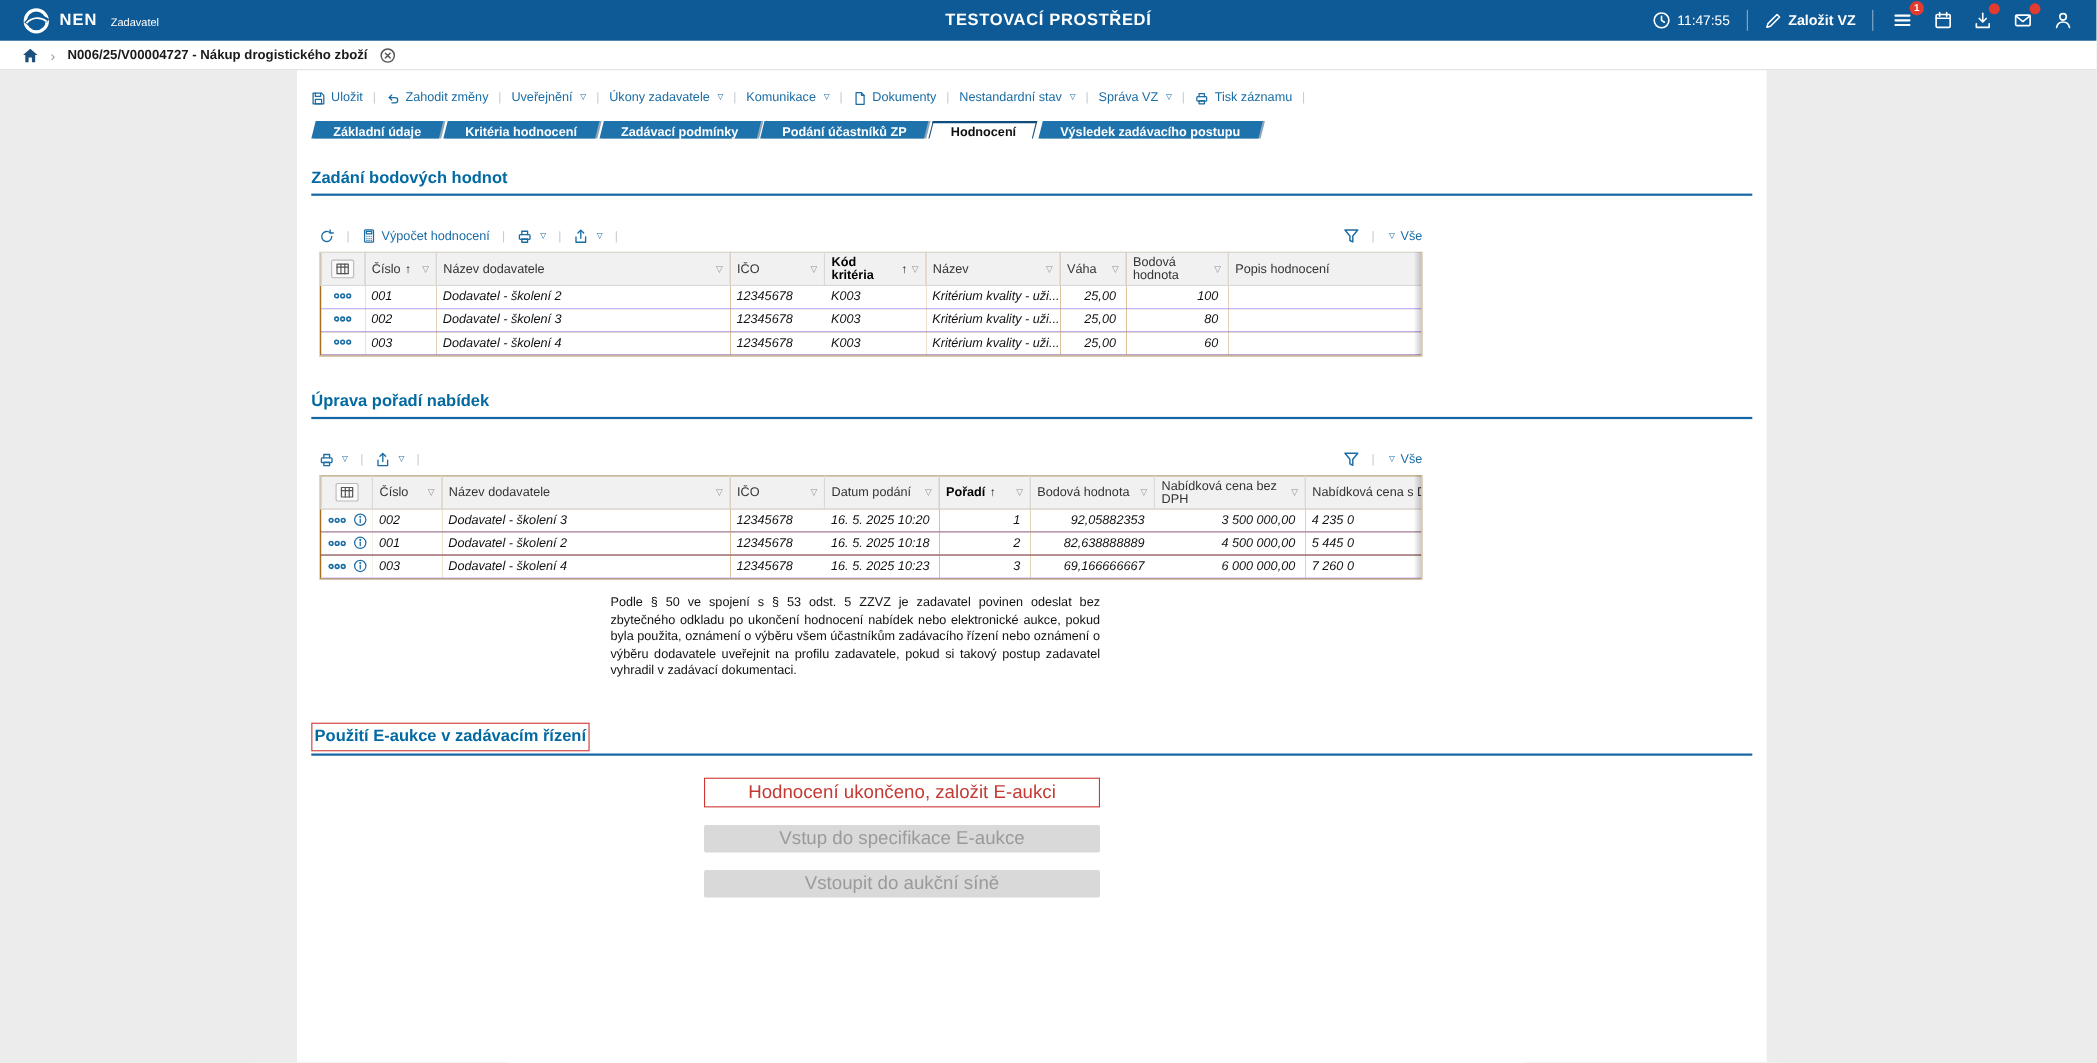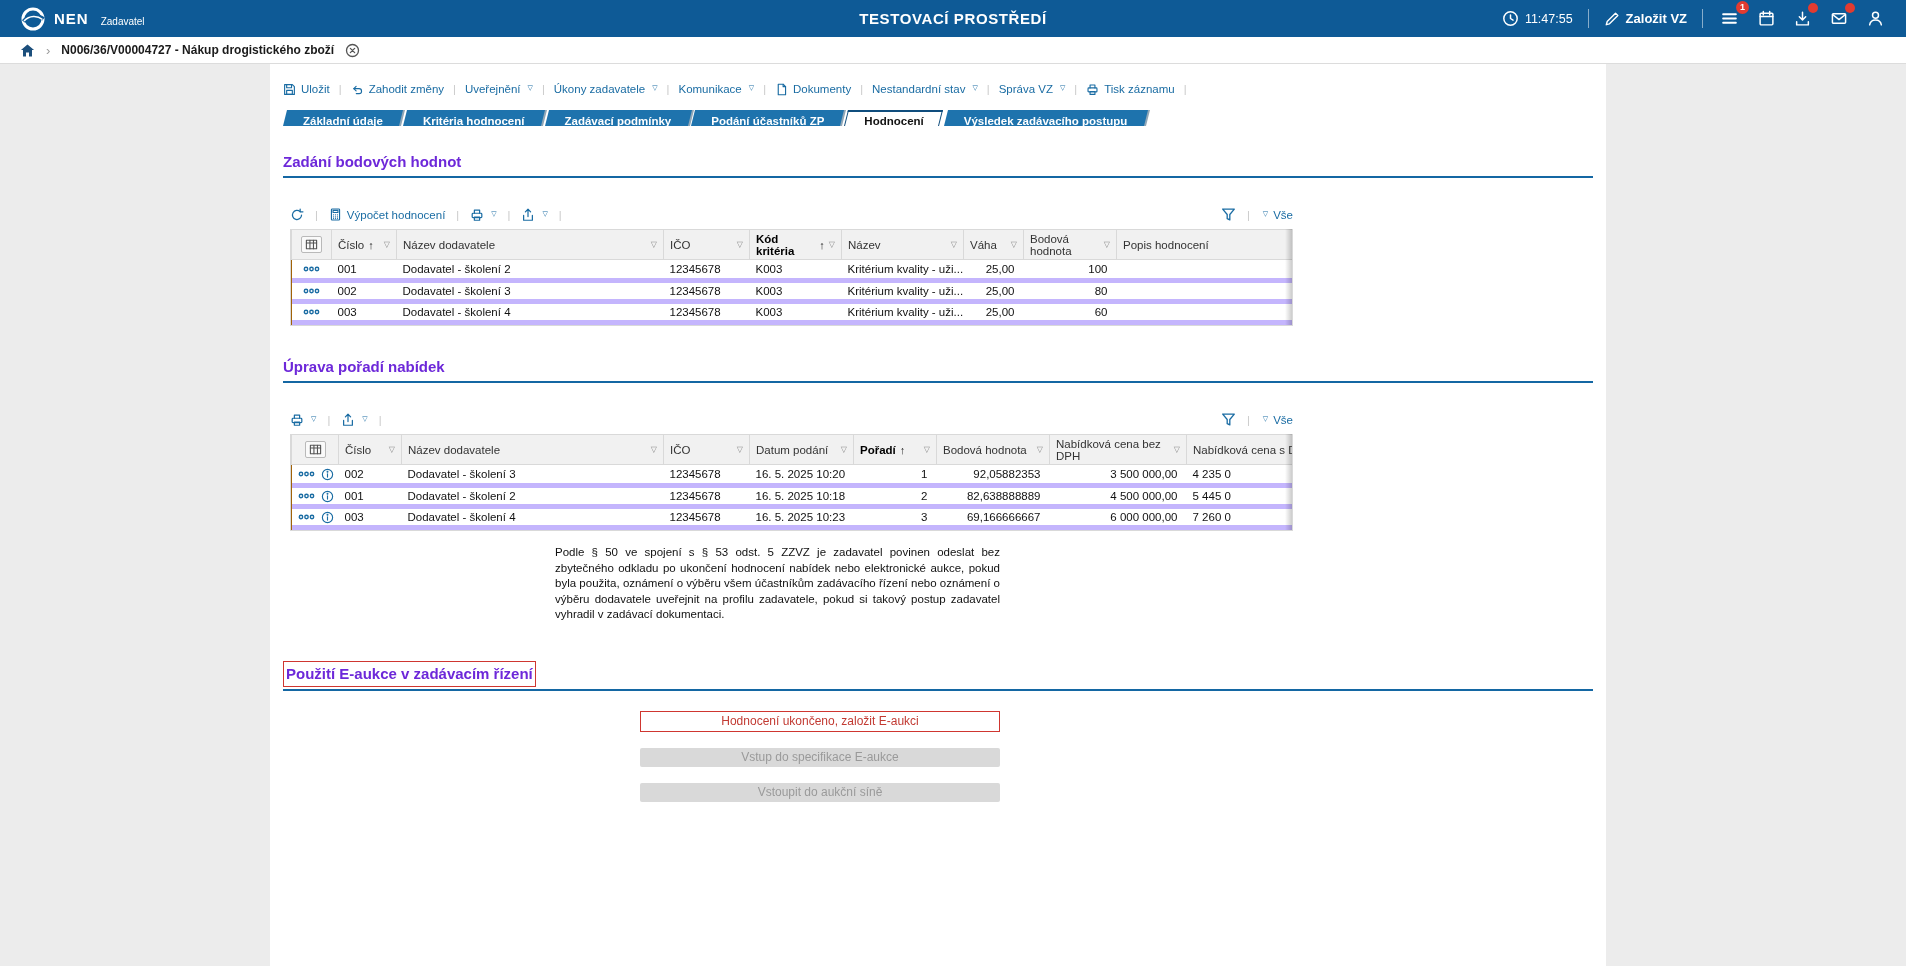--- a/index.html
+++ b/index.html
@@ -63,21 +63,21 @@
   
   .tabs { display:flex; margin-top:10px; padding-left:15px; height:23px; }
   .tab { position:relative; height:16px; line-height:23px; padding:0 18px; margin-right:4px; color:#fff; font-size:11.5px; font-weight:bold; cursor:pointer; }
   .tab-bg { position:absolute; inset:0; background:#1e73ad; transform:skewX(-14deg); box-shadow:2px 0 0 rgba(10,60,95,.45); }
   .tab-label { position:relative; z-index:1; }
   .tab.active { color:#111; z-index:2; }
   .tab.active .tab-bg { background:#fff; border:1px solid #0f4d7d; border-bottom:none; border-top-width:2px; box-shadow:none; }
 
   
   .sec-head { margin:20px 13px 0; border-bottom:2px solid #1467a3; }
-  .sec-head h2 { margin:0 0 6px; font-size:15px; color:#6d28d9; }
+  .sec-head h2 { margin:0 0 6px; font-size:15px; color:#0369a1; }
   .sec-head.mt36 { margin-top:32px; }
   .sec-head.mt38 { margin-top:38px; }
   .red-box { display:inline-block; border:1px solid #cf3630; padding:3px 2px 4px; margin-bottom:2px !important; }
 
   
   .tblblock { margin:27px 13px 0 20px; }
   .ttb { display:flex; align-items:center; gap:6px; width:1003px; padding:2px 0 7px; color:#1a6ca3; font-size:11.5px; }
   .ttb .csep { margin:0 5px; }
   .ttb-right { margin-left:auto; display:flex; align-items:center; gap:6px; }
   .ttb a { display:inline-flex; align-items:center; gap:5px; }
@@ -89,33 +89,33 @@
   .tbl th {
     background:#f1f1f1; border:1px solid #d9d9d9; font-weight:normal; font-size:11.5px; color:#333;
     height:30px; padding:2px 6px; vertical-align:middle; text-align:left;
   }
   .tbl th.b .thl { font-weight:bold; color:#000; }
   .thf { display:flex; align-items:center; gap:4px; }
   .thl { line-height:12px; white-space:normal; }
   .sort { font-size:11px; color:#222; font-weight:bold; }
   .fun { margin-left:auto; color:#8f8f8f; font-size:8px; }
   .tbl td {
-    border-bottom:5px solid #c4b5fd; font-size:11.5px; color:#111;
-    height:21px; padding:1px 6px; white-space:nowrap; overflow:hidden; background:#fff;
+    border-bottom:1px solid #c4b5fd; font-size:11.5px; color:#111;
+    height:21px; padding:1px 6px; white-space:nowrap; overflow:hidden; background:#fff;font-style:italic;
   }
   .tbl td.num { text-align:right; padding-right:9px; }
   .selbtn { display:inline-flex; border:1px solid #b9b9b9; background:#fafafa; border-radius:2px; padding:2px 3px; color:#555; }
   .rowicons { display:inline-flex; align-items:center; gap:6px; color:#1a6ca3; }
 
   
   .note { width:445px; margin:14px 0 0 265px; font-size:11.5px; line-height:15.5px; color:#111; text-align:justify; }
 
   
   .btns { display:flex; flex-direction:column; gap:16px; width:360px; margin:20px 0 0 370px; }
-  .btns button { font-family:"Liberation Sans", sans-serif; font-size:12px; padding:2px 0 3px; cursor:pointer; }
+  .btns button { font-family:"Liberation Sans", sans-serif; font-size:17px; padding:2px 0 3px; cursor:pointer; }
   .btn-red { background:#fff; border:1px solid #cf3630; color:#c23a32; }
   .btn-gray { background:#d9d9d9; border:none; border-radius:2px; color:#9a9a9a; }
 </style>
 </head>
 <body>
 
 <div class="topbar">
   <div class="brand">
     <svg width="26" height="26" viewBox="0 0 26 26">
       <circle cx="13" cy="13" r="10" stroke="#ffffff" stroke-width="3" fill="none"></circle>
@@ -178,21 +178,21 @@
   </div>
 </div>
 
 <div class="breadcrumb">
   <a>
     <svg class="icf" width="15" height="15" viewBox="0 0 16 16">
         <path d="M8 1.5l7 6h-2.2v7H9.6V10H6.4v4.5H3.2v-7H1z"></path>
       </svg>
   </a>
   <span class="bc-chev">›</span>
-  <span class="bc-text">N006/36/V00004727 - Nákup drogistického zboží</span>
+  <span class="bc-text">N006/25/V00004727 - Nákup drogistického zboží</span>
   <a class="bc-close">
     <svg class="ic" width="15" height="15" viewBox="0 0 16 16">
         <circle cx="8" cy="8" r="6.4"></circle>
         <path d="M5.7 5.7l4.6 4.6M10.3 5.7l-4.6 4.6"></path>
       </svg>
   </a>
 </div>
 
 <div class="page">
 <div class="panel">

